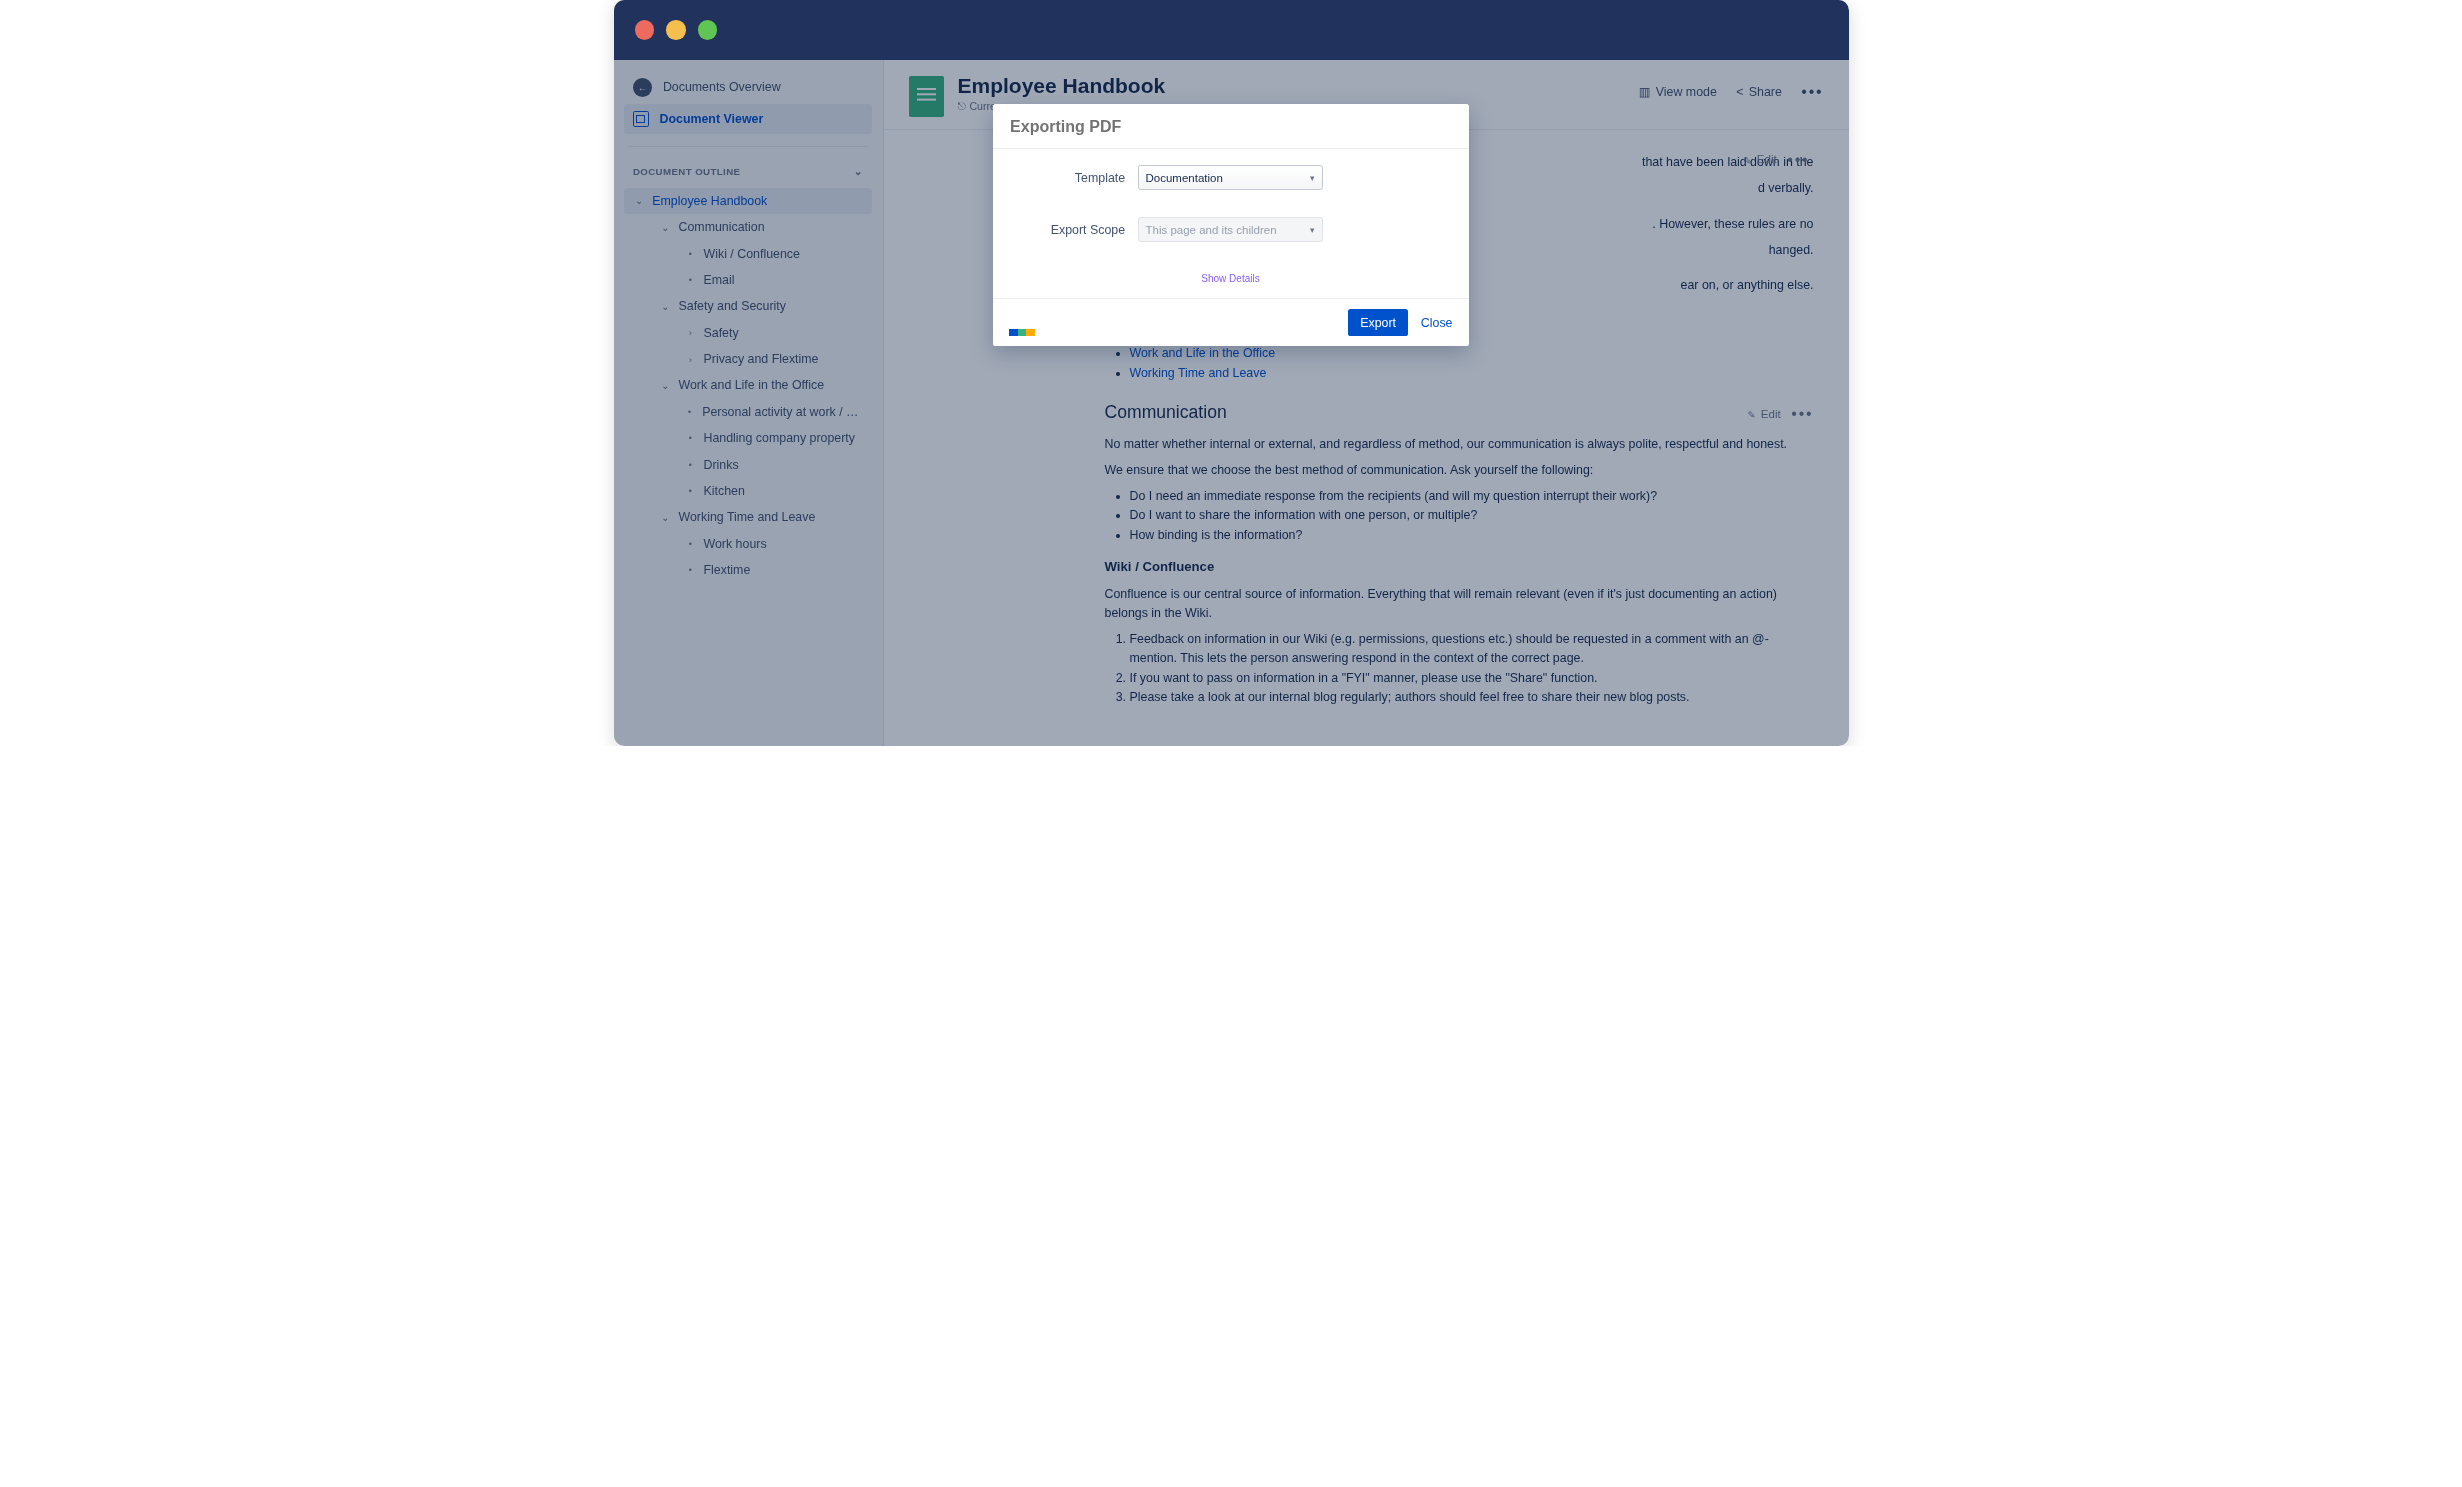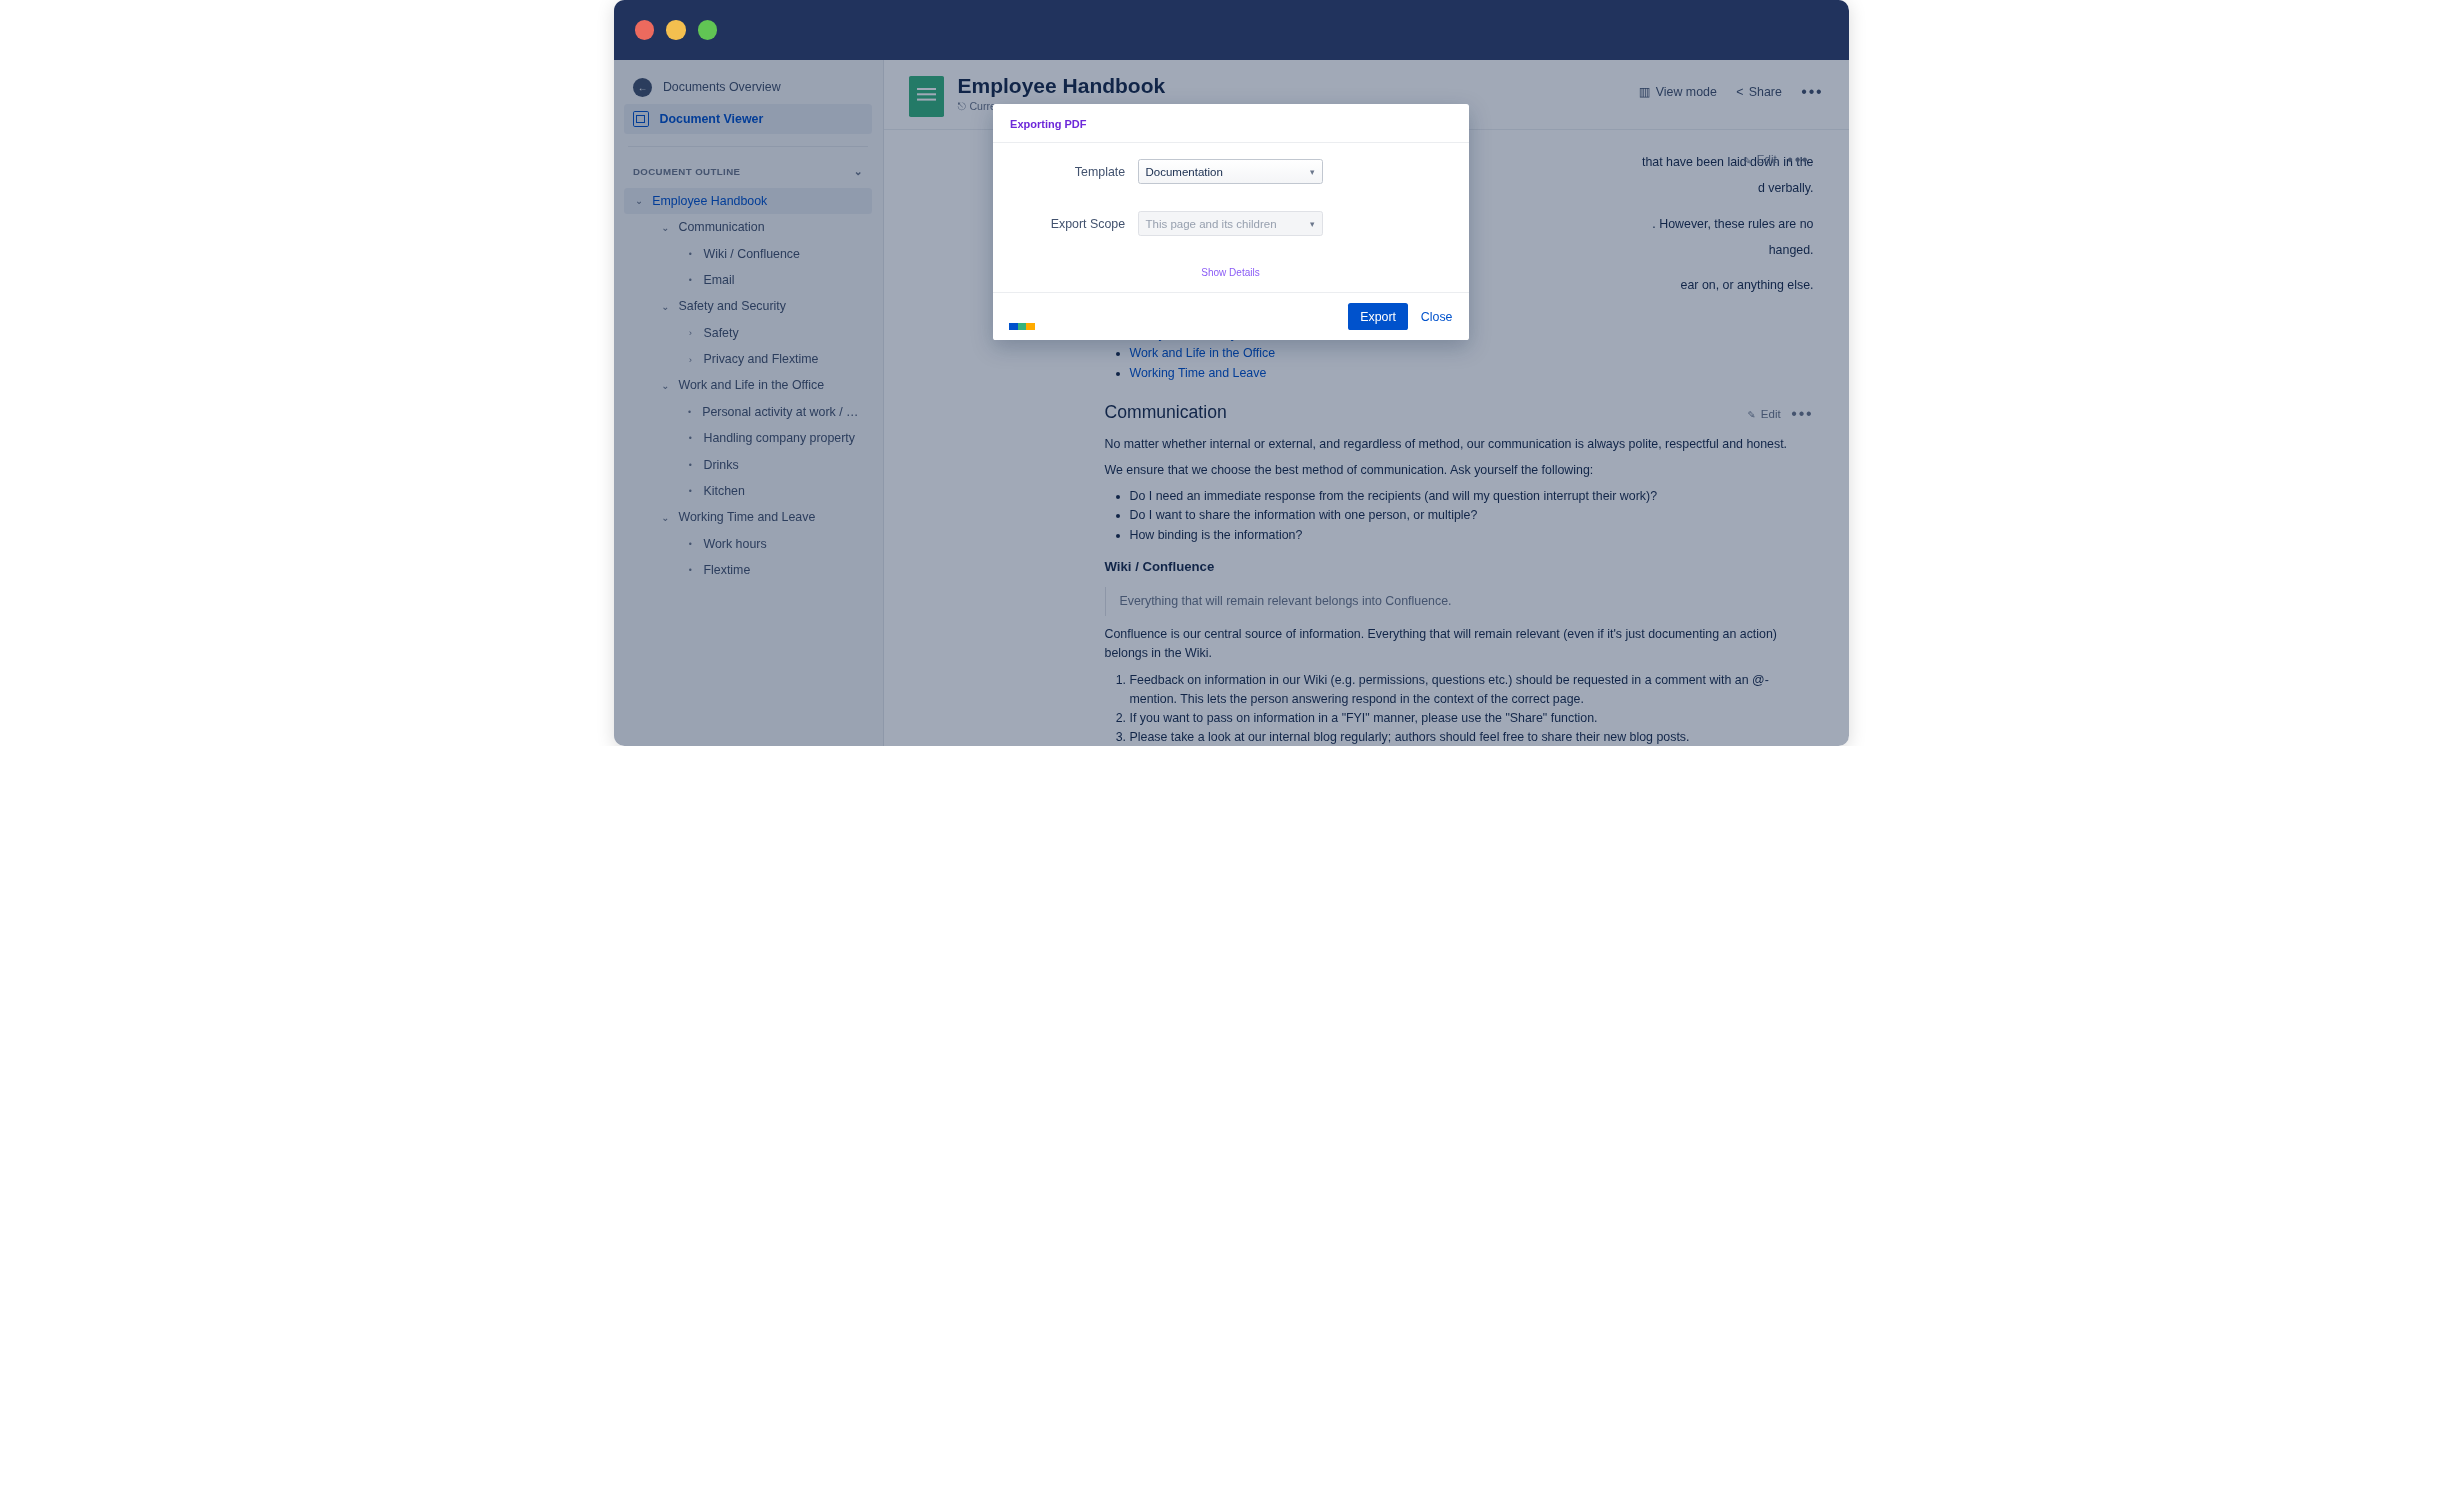--- a/index.html
+++ b/index.html
@@ -52,21 +52,21 @@
 .toc a { color: #0052cc; text-decoration: none; }
 .h2 { font-size: 17.6px; font-weight: 500; color: #172b4d; margin: 14px 0 8.8px; }
 .h3 { font-size: 13.2px; font-weight: 600; color: #172b4d; margin: 12.4px 0 7px; }
 .bullets li { margin-left: 25px; list-style: disc; }
 .nums li { margin-left: 25px; list-style: decimal; }
 .quote { border-left: 1.8px solid #dfe1e6; padding: 5.3px 14px; color: #6b778c; margin: 8.8px 0; }
 
 
 .scrim { position: absolute; top: 60px; left: 0; right: 0; bottom: 0; background: rgba(9,30,66,0.38); }
 .modal { position: absolute; top: 104px; left: 379px; width: 476px; background: #fff; border-radius: 2.6px; box-shadow: 0 7px 21px rgba(9,30,66,0.25); }
-.modal-head { padding: 14px 17.6px 12.4px; border-bottom: 0.9px solid #ebedf0; font-size: 11px; font-weight: 600; color: #6d28d9; }
+.modal-head { padding: 14px 17.6px 12.4px; border-bottom: 0.9px solid #ebedf0; font-size: 16px; font-weight: 600; color: #737373; }
 .modal-body { padding: 16px 21px 12.4px; }
 .field-row { display: flex; align-items: center; margin-bottom: 27px; }
 .field-label { width: 124px; text-align: right; padding-right: 12.4px; font-size: 12.4px; color: #42526e; }
 .select { flex: 0 0 185px; height: 25px; border: 0.9px solid #c1c7d0; border-radius: 2.6px; background: linear-gradient(#fff,#f4f5f7); font-size: 11.5px; padding: 0 7px; display: flex; align-items: center; justify-content: space-between; color: #172b4d; }
 .select.disabled { background: #f4f5f7; color: #97a0af; border-color: #dfe1e6; }
 .sel-caret { font-size: 8.8px; color: #6b778c; }
 .show-details { text-align: center; margin-top: 8.8px; }
 .show-details a { color: #8b5cf6; font-size: 10px; text-decoration: none; cursor: pointer; margin-top: 46px; }
 .modal-foot { display: flex; align-items: flex-end; justify-content: space-between; padding: 10.6px 16px; border-top: 0.9px solid #ebedf0; }
 .brand-stripe { width: 26.5px; height: 7px; background: linear-gradient(90deg,#0052cc 33%, #36b37e 33% 66%, #ffab00 66%); }
@@ -225,21 +225,20 @@
         <div class="h2">Communication</div>
         <p>No matter whether internal or external, and regardless of method, our communication is always polite, respectful and honest.</p>
         <p>We ensure that we choose the best method of communication. Ask yourself the following:</p>
         <ul class="bullets">
           <li>Do I need an immediate response from the recipients (and will my question interrupt their work)?</li>
           <li>Do I want to share the information with one person, or multiple?</li>
           <li>How binding is the information?</li>
         </ul>
 
         <div class="h3">Wiki / Confluence</div>
-        <div class="quote">Everything that will remain relevant belongs into Confluence.</div>
         <p>Confluence is our central source of information. Everything that will remain relevant (even if it's just documenting an action) belongs in the Wiki.</p>
         <ol class="nums">
           <li>Feedback on information in our Wiki (e.g. permissions, questions etc.) should be requested in a comment with an @-mention. This lets the person answering respond in the context of the correct page.</li>
           <li>If you want to pass on information in a "FYI" manner, please use the "Share" function.</li>
           <li>Please take a look at our internal blog regularly; authors should feel free to share their new blog posts.</li>
         </ol>
       </div>
     </main>
   </div>
 

